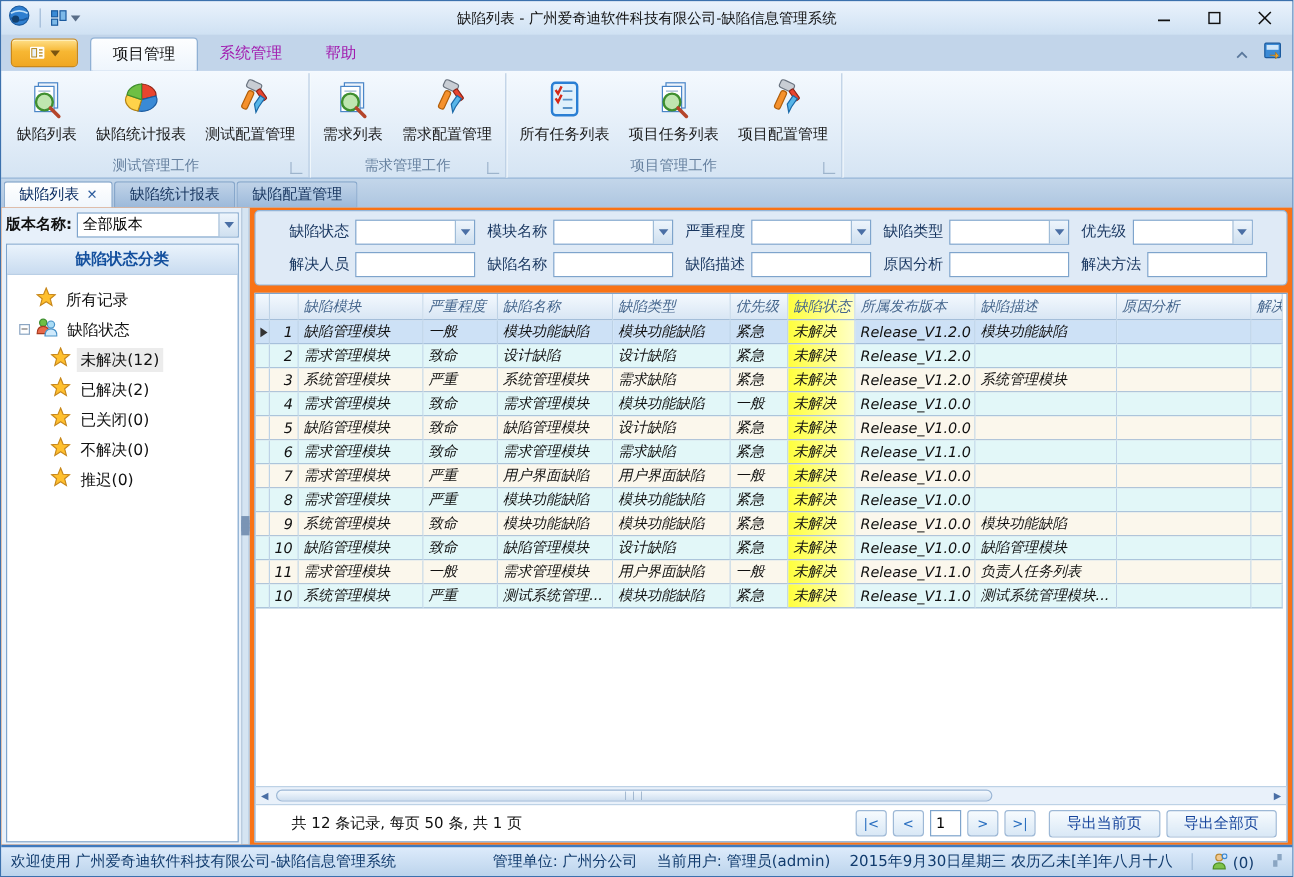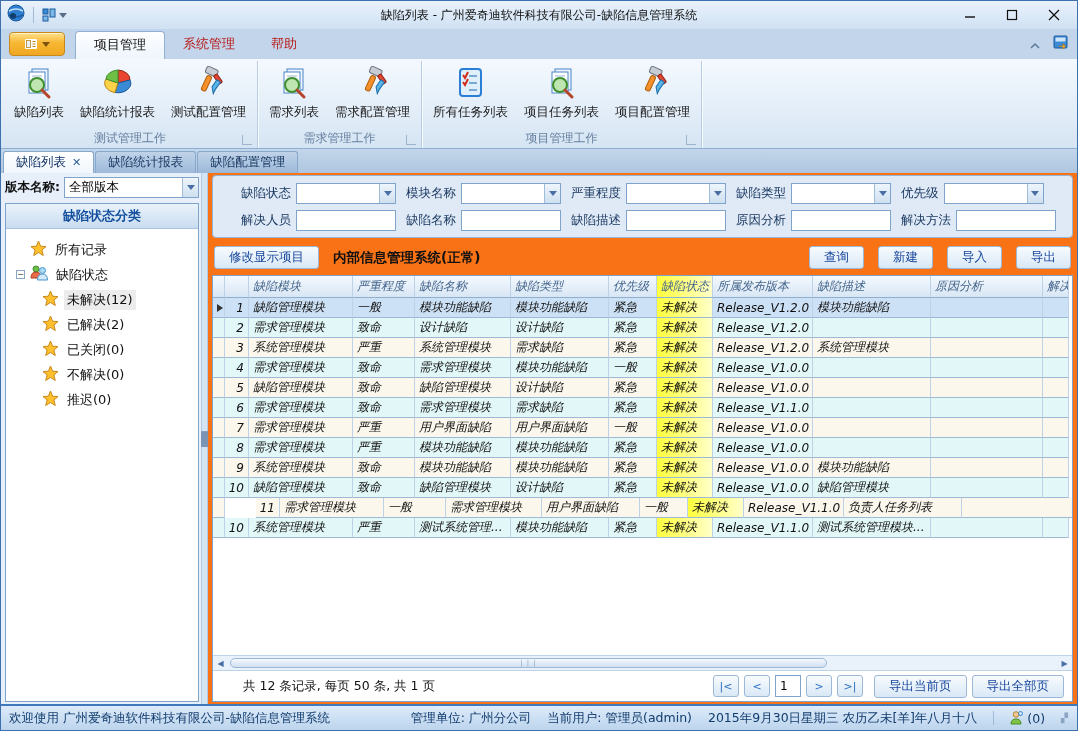--- a/index.html
+++ b/index.html
@@ -11,21 +11,21 @@
   .tb-left { display:flex; align-items:center; gap:6px; }
   .tb-sep { width:1px; height:16px; background:#9fb9d6; margin:0 2px; }
   .tb-title { position:absolute; left:0; right:0; text-align:center; font-size:12px; color:#111; pointer-events:none; }
   .tb-ctrls { margin-left:auto; display:flex; gap:8px; z-index:2; }
   .tb-btn { width:34px; height:22px; display:flex; align-items:center; justify-content:center; cursor:default; }
   .tri { display:inline-block; width:0; height:0; border-left:4px solid transparent; border-right:4px solid transparent; border-top:5px solid #4a6fa5; }
 
   
   .ribbonTabs { height:30px; flex:0 0 30px; background:#c2d5ea; display:flex; align-items:flex-end; padding:0 4px; position:relative; }
   .appBtn { width:56px; height:24px; margin:0 10px 3px 4px; border:1px solid #c8881c; border-radius:4px; background:linear-gradient(#ffe08a,#f7b733 45%,#f0a722); display:flex; align-items:center; justify-content:center; gap:4px; box-shadow:inset 0 1px 0 #fff3c9; }
-  .rtab { padding:4px 18px 5px; font-size:13px; color:#b91c1c; cursor:default; }
+  .rtab { padding:4px 18px 5px; font-size:13px; color:#a21caf; cursor:default; }
   .rtab.active { background:linear-gradient(#fdfeff,#eef5fc); border:1px solid #8fb0d4; border-bottom:none; border-radius:4px 4px 0 0; color:#111; }
   .ribbonRight { position:absolute; right:8px; top:5px; display:flex; gap:12px; align-items:center; }
 
   
   .ribbonBody { height:90px; flex:0 0 90px; background:linear-gradient(#f4f9fe,#e2edf8 60%,#d5e4f3); border-bottom:1px solid #8fb0d4; display:flex; padding:2px 2px 0 2px; }
   .ribbon-group { display:flex; flex-direction:column; border-right:1px solid #b9cde3; box-shadow:1px 0 0 #f6fafd; padding:0 3px; }
   .rg-btns { flex:1; display:flex; align-items:flex-start; }
   .ribbon-btn { background:transparent; border:none; display:flex; flex-direction:column; align-items:center; padding:4px 8px 2px; font-family:inherit; cursor:default; }
   .rb-ic { width:36px; height:36px; display:flex; align-items:center; justify-content:center; }
   .rb-label { font-size:12.5px; color:#1b1b1b; margin-top:3px; white-space:nowrap; }
@@ -461,30 +461,20 @@
               <span class="flabel">原因分析</span>
               <input class="f-input" style="">
             </div>
             <div class="f-field">
               <span class="flabel">解决方法</span>
               <input class="f-input" style="">
             </div>
           </div>
       </div>
 
-      <div class="actionRow">
-        <button class="btn">修改显示项目</button>
-        <span class="projName">内部信息管理系统(正常)</span>
-        <div class="actionRight">
-          <button class="btn">查询</button>
-          <button class="btn">新建</button>
-          <button class="btn">导入</button>
-          <button class="btn">导出</button>
-        </div>
-      </div>
 
       <div class="gridWrap">
         <div class="gridScroll" id="grid">
             <div class="g-row header">
               <div class="g-cell" style="width: 12px;"></div>
               <div class="g-cell" style="width: 24px;"></div>
               <div class="g-cell" style="width: 104px;">缺陷模块</div>
               <div class="g-cell" style="width: 62px;">严重程度</div>
               <div class="g-cell" style="width: 96px;">缺陷名称</div>
               <div class="g-cell" style="width: 98px;">缺陷类型</div>
@@ -632,21 +622,21 @@
               <div class="g-cell" style="width: 98px;">设计缺陷</div>
               <div class="g-cell" style="width: 48px;">紧急</div>
               <div class="g-cell statusCol" style="width: 56px;">未解决</div>
               <div class="g-cell" style="width: 100px;">Release_V1.0.0</div>
               <div class="g-cell" style="width: 118px;">缺陷管理模块</div>
               <div class="g-cell" style="width: 112px;"></div>
               <div class="g-cell" style="width: 26px;"></div>
             </div>
             <div class="g-row row-cream">
               <div class="g-cell" style="width: 12px;"></div>
-              <div class="g-cell num" style="width: 24px; margin-left: 31px;">11</div>
+              <div class="g-cell num" style="width: 24px;">11</div>
               <div class="g-cell" style="width: 104px;">需求管理模块</div>
               <div class="g-cell" style="width: 62px;">一般</div>
               <div class="g-cell" style="width: 96px;">需求管理模块</div>
               <div class="g-cell" style="width: 98px;">用户界面缺陷</div>
               <div class="g-cell" style="width: 48px;">一般</div>
               <div class="g-cell statusCol" style="width: 56px;">未解决</div>
               <div class="g-cell" style="width: 100px;">Release_V1.1.0</div>
               <div class="g-cell" style="width: 118px;">负责人任务列表</div>
               <div class="g-cell" style="width: 112px;"></div>
               <div class="g-cell" style="width: 26px;"></div>

